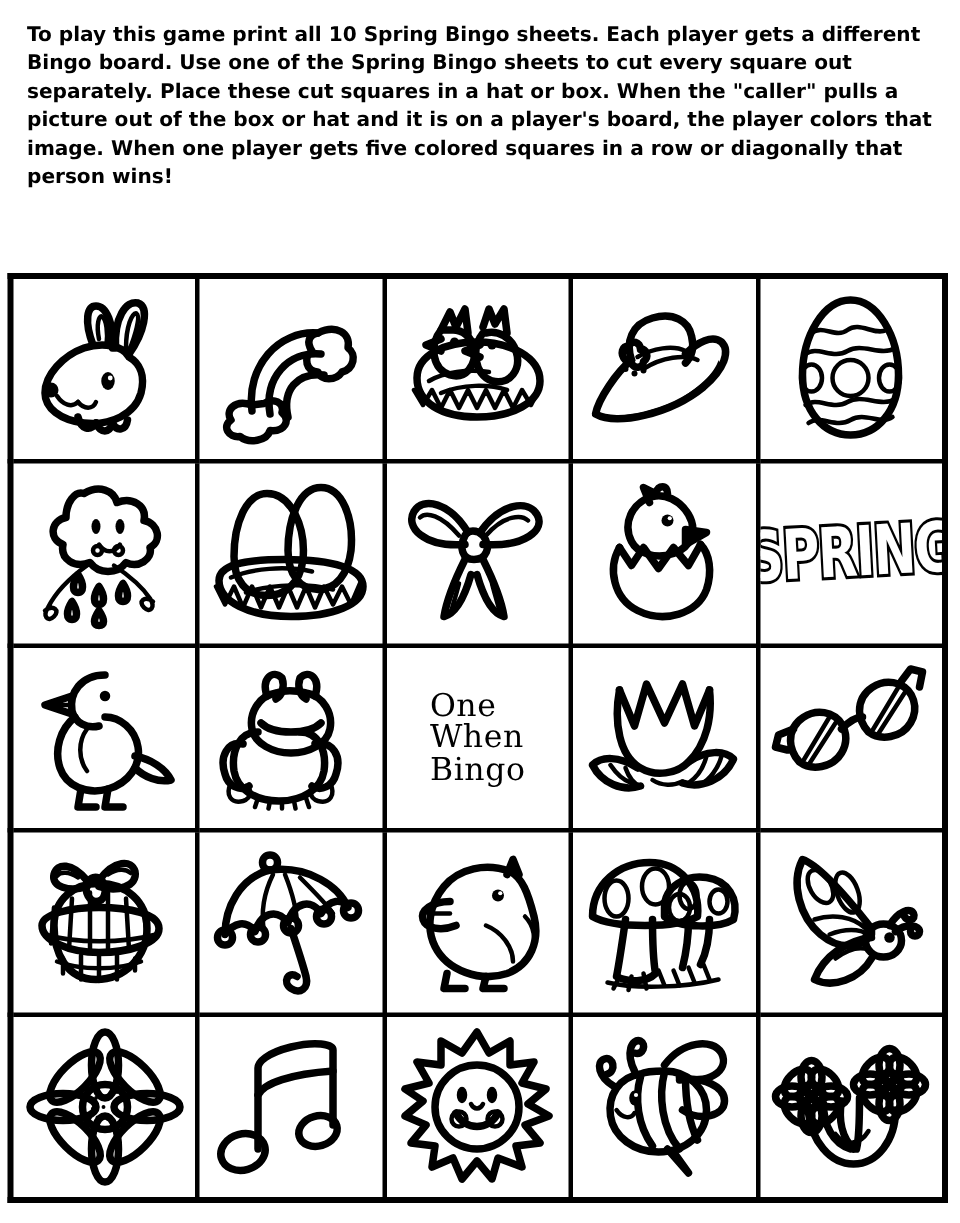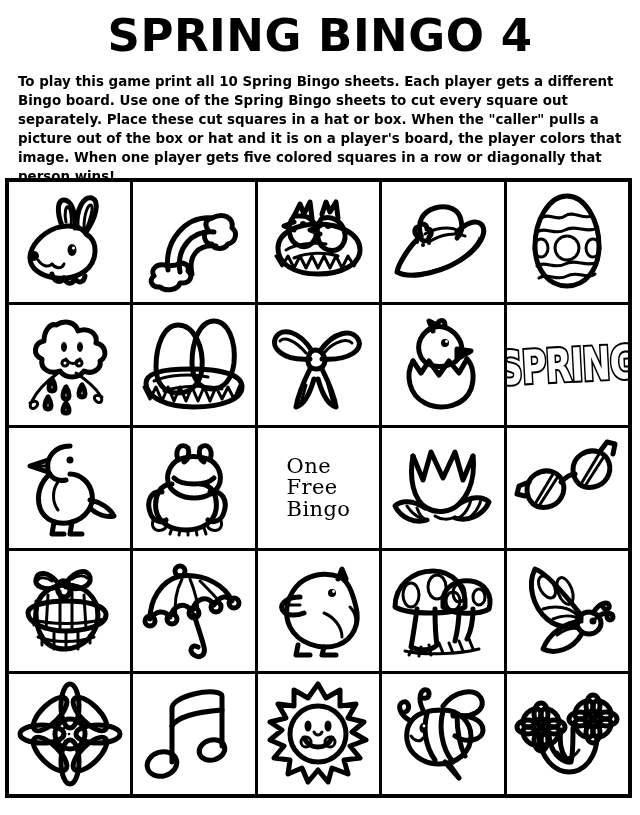--- a/index.html
+++ b/index.html
@@ -117,21 +117,20 @@
   }
   .white {
     fill: #fff;
   }
 </style>
 </head>
 <body>
 
 <div class="page">
 
-  <h1 class="title">SPRING BINGO 4</h1>
 
   <p class="instructions">To play this game print all 10 Spring Bingo sheets. Each player gets a different Bingo board. Use one of the Spring Bingo sheets to cut every square out separately. Place these cut squares in a hat or box. When the "caller" pulls a picture out of the box or hat and it is on a player's board, the player colors that image. When one player gets five colored squares in a row or diagonally that person wins!</p>
 
   <div class="grid-wrap">
     <table class="bingo">
       <tbody>
 
         <tr>
           <td>
             <div class="cellbox">
@@ -308,21 +307,21 @@
                 <path class="ink-thin" d="M16 84 C12 92 16 98 24 96 C30 94 30 88 26 86"></path>
                 <path class="ink-thin" d="M82 84 C86 92 82 98 74 96 C68 94 68 88 72 86"></path>
                 <path class="ink-thin" d="M34 94 L32 100 M42 96 L41 101 M50 96 L50 101 M58 96 L59 101 M66 94 L68 100"></path>
               </svg>
             </div>
           </td>
           <td>
             <div class="cellbox">
               <div class="free-text" style="text-align:left;">
                 <div>One</div>
-                <div>Free</div>
+                <div>When</div>
                 <div>Bingo</div>
               </div>
             </div>
           </td>
           <td>
             <div class="cellbox">
               <svg viewBox="0 0 112 108">
                 <path class="ink" d="M26 22 L36 46 L44 18 L56 44 L68 18 L76 46 L86 22"></path>
                 <path class="ink" d="M26 22 C22 44 26 66 40 74 C50 80 64 78 72 70 C84 58 88 40 86 22"></path>
                 <path class="ink" d="M38 74 C26 66 14 66 8 72 C14 84 28 90 40 86"></path>

